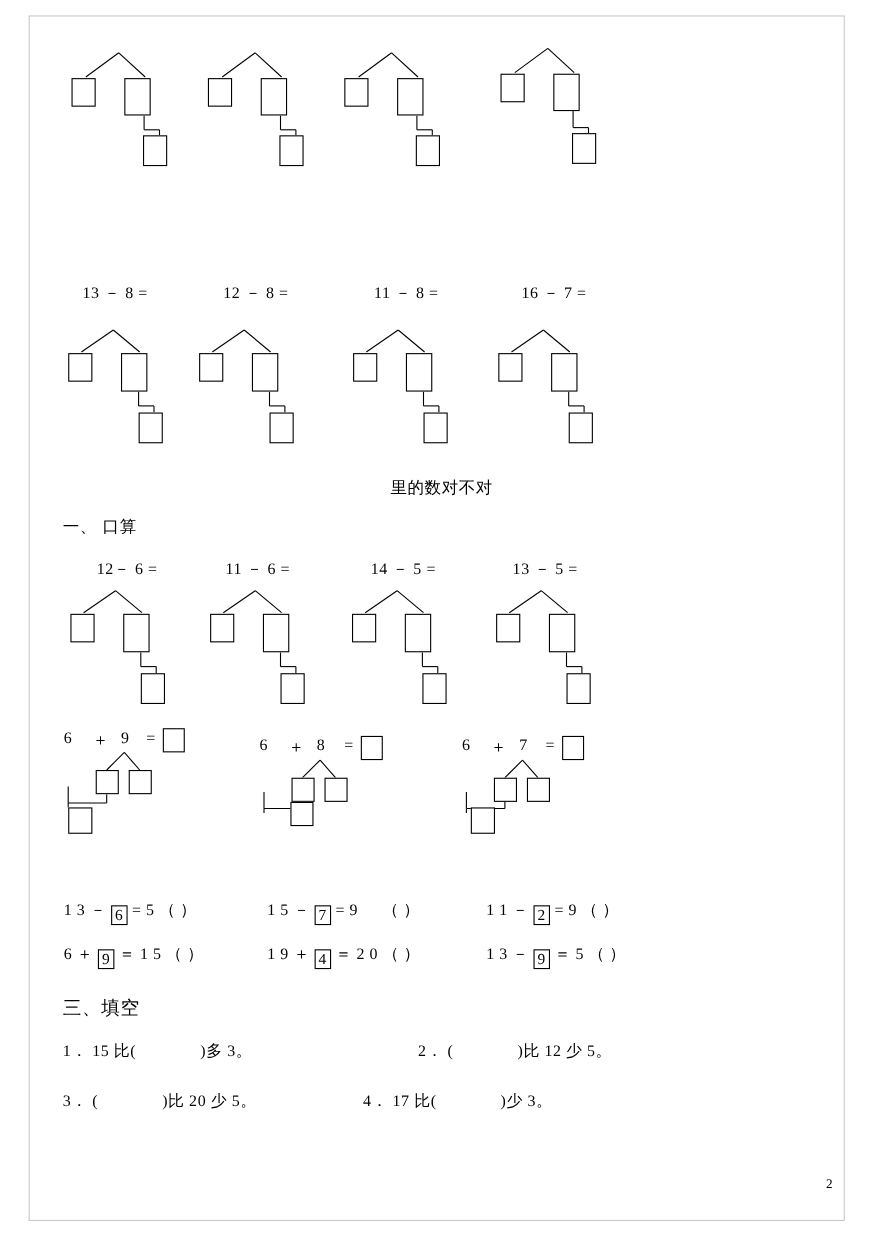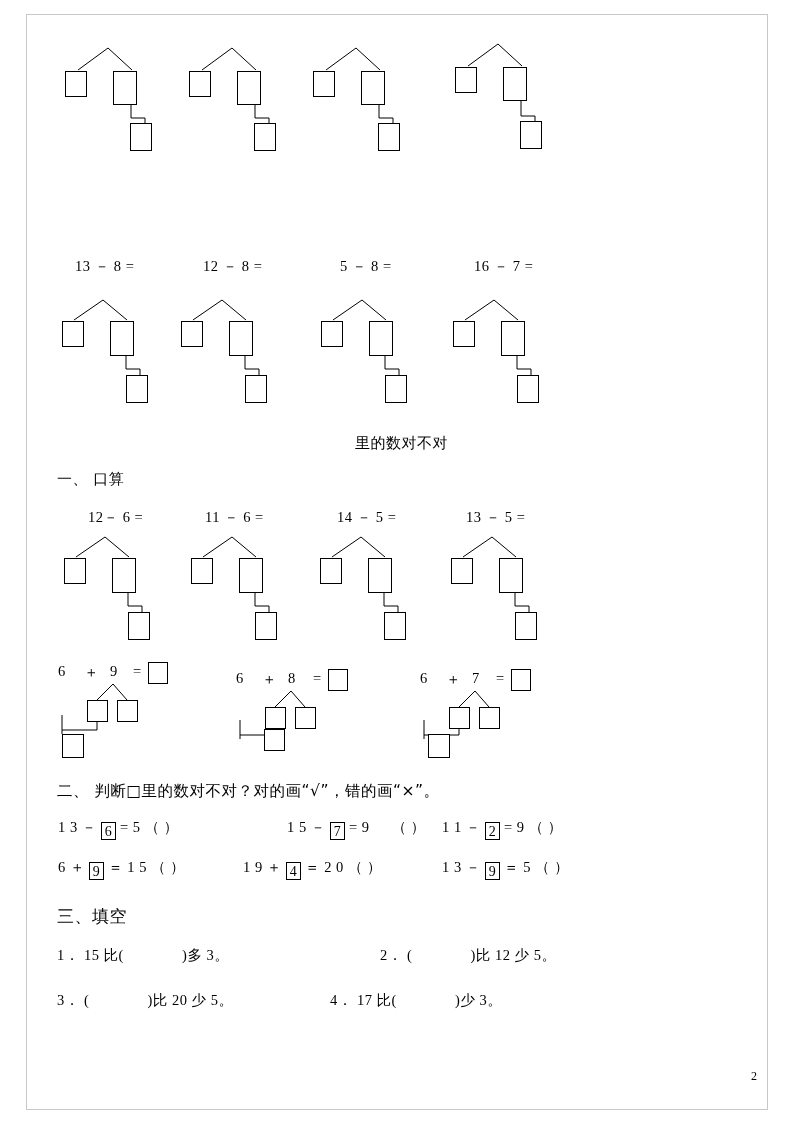--- a/index.html
+++ b/index.html
@@ -120,21 +120,21 @@
       <line x1="521" y1="116" x2="535" y2="116"></line>
       <line x1="535" y1="116" x2="535" y2="121"></line>
     </svg>
     <div class="box" style="left:455px;top:67px;width:22px;height:26px;"></div>
     <div class="box" style="left:503px;top:67px;width:24px;height:34px;"></div>
     <div class="box" style="left:520px;top:121px;width:22px;height:28px;"></div>
   </div>
 
   <div class="txt" style="left:75px;top:257px;">13  －  8 =</div>
   <div class="txt" style="left:203px;top:257px;">12 －  8 =</div>
-  <div class="txt" style="left:340px;top:257px;">5 －  8 =</div>
+  <div class="txt" style="left:340px;top:257px;">11 －  8 =</div>
   <div class="txt" style="left:474px;top:257px;">16 －  7 =</div>
 
   <div>
     <svg class="lines" width="793" height="1122">
       <line x1="103" y1="300" x2="74" y2="320"></line>
       <line x1="103" y1="300" x2="127" y2="320"></line>
       <line x1="126" y1="356" x2="126" y2="369"></line>
       <line x1="126" y1="369" x2="140" y2="369"></line>
       <line x1="140" y1="369" x2="140" y2="375"></line>
     </svg>
@@ -287,29 +287,28 @@
       <line x1="459" y1="729" x2="459" y2="735"></line>
       <line x1="459" y1="735" x2="424" y2="735"></line>
       <line x1="424" y1="720" x2="424" y2="735"></line>
       <line x1="424" y1="735" x2="424" y2="739"></line>
     </svg>
     <div class="box" style="left:449px;top:707px;width:21px;height:22px;"></div>
     <div class="box" style="left:479px;top:707px;width:21px;height:22px;"></div>
     <div class="box" style="left:428px;top:734px;width:22px;height:24px;"></div>
   </div>
 
-  <div class="txt cn-b" style="left:57px;top:781px;">二、   判断□里的数对不对？对的画“√”，错的画“×”。</div>
 
   <div class="txt" style="left:58px;top:818px;">
     <span>1 3 －</span>
     <span class="ans-box">6</span>
     <span>= 5</span>
     <span>（  ）</span>
   </div>
-  <div class="txt" style="left:243px;top:818px;margin-left:44px;">
+  <div class="txt" style="left:243px;top:818px;">
     <span>1 5 －</span>
     <span class="ans-box">7</span>
     <span>= 9</span>
     <span style="margin-left:18px;">（  ）</span>
   </div>
   <div class="txt" style="left:442px;top:818px;">
     <span>1 1 －</span>
     <span class="ans-box">2</span>
     <span>= 9</span>
     <span>（  ）</span>

